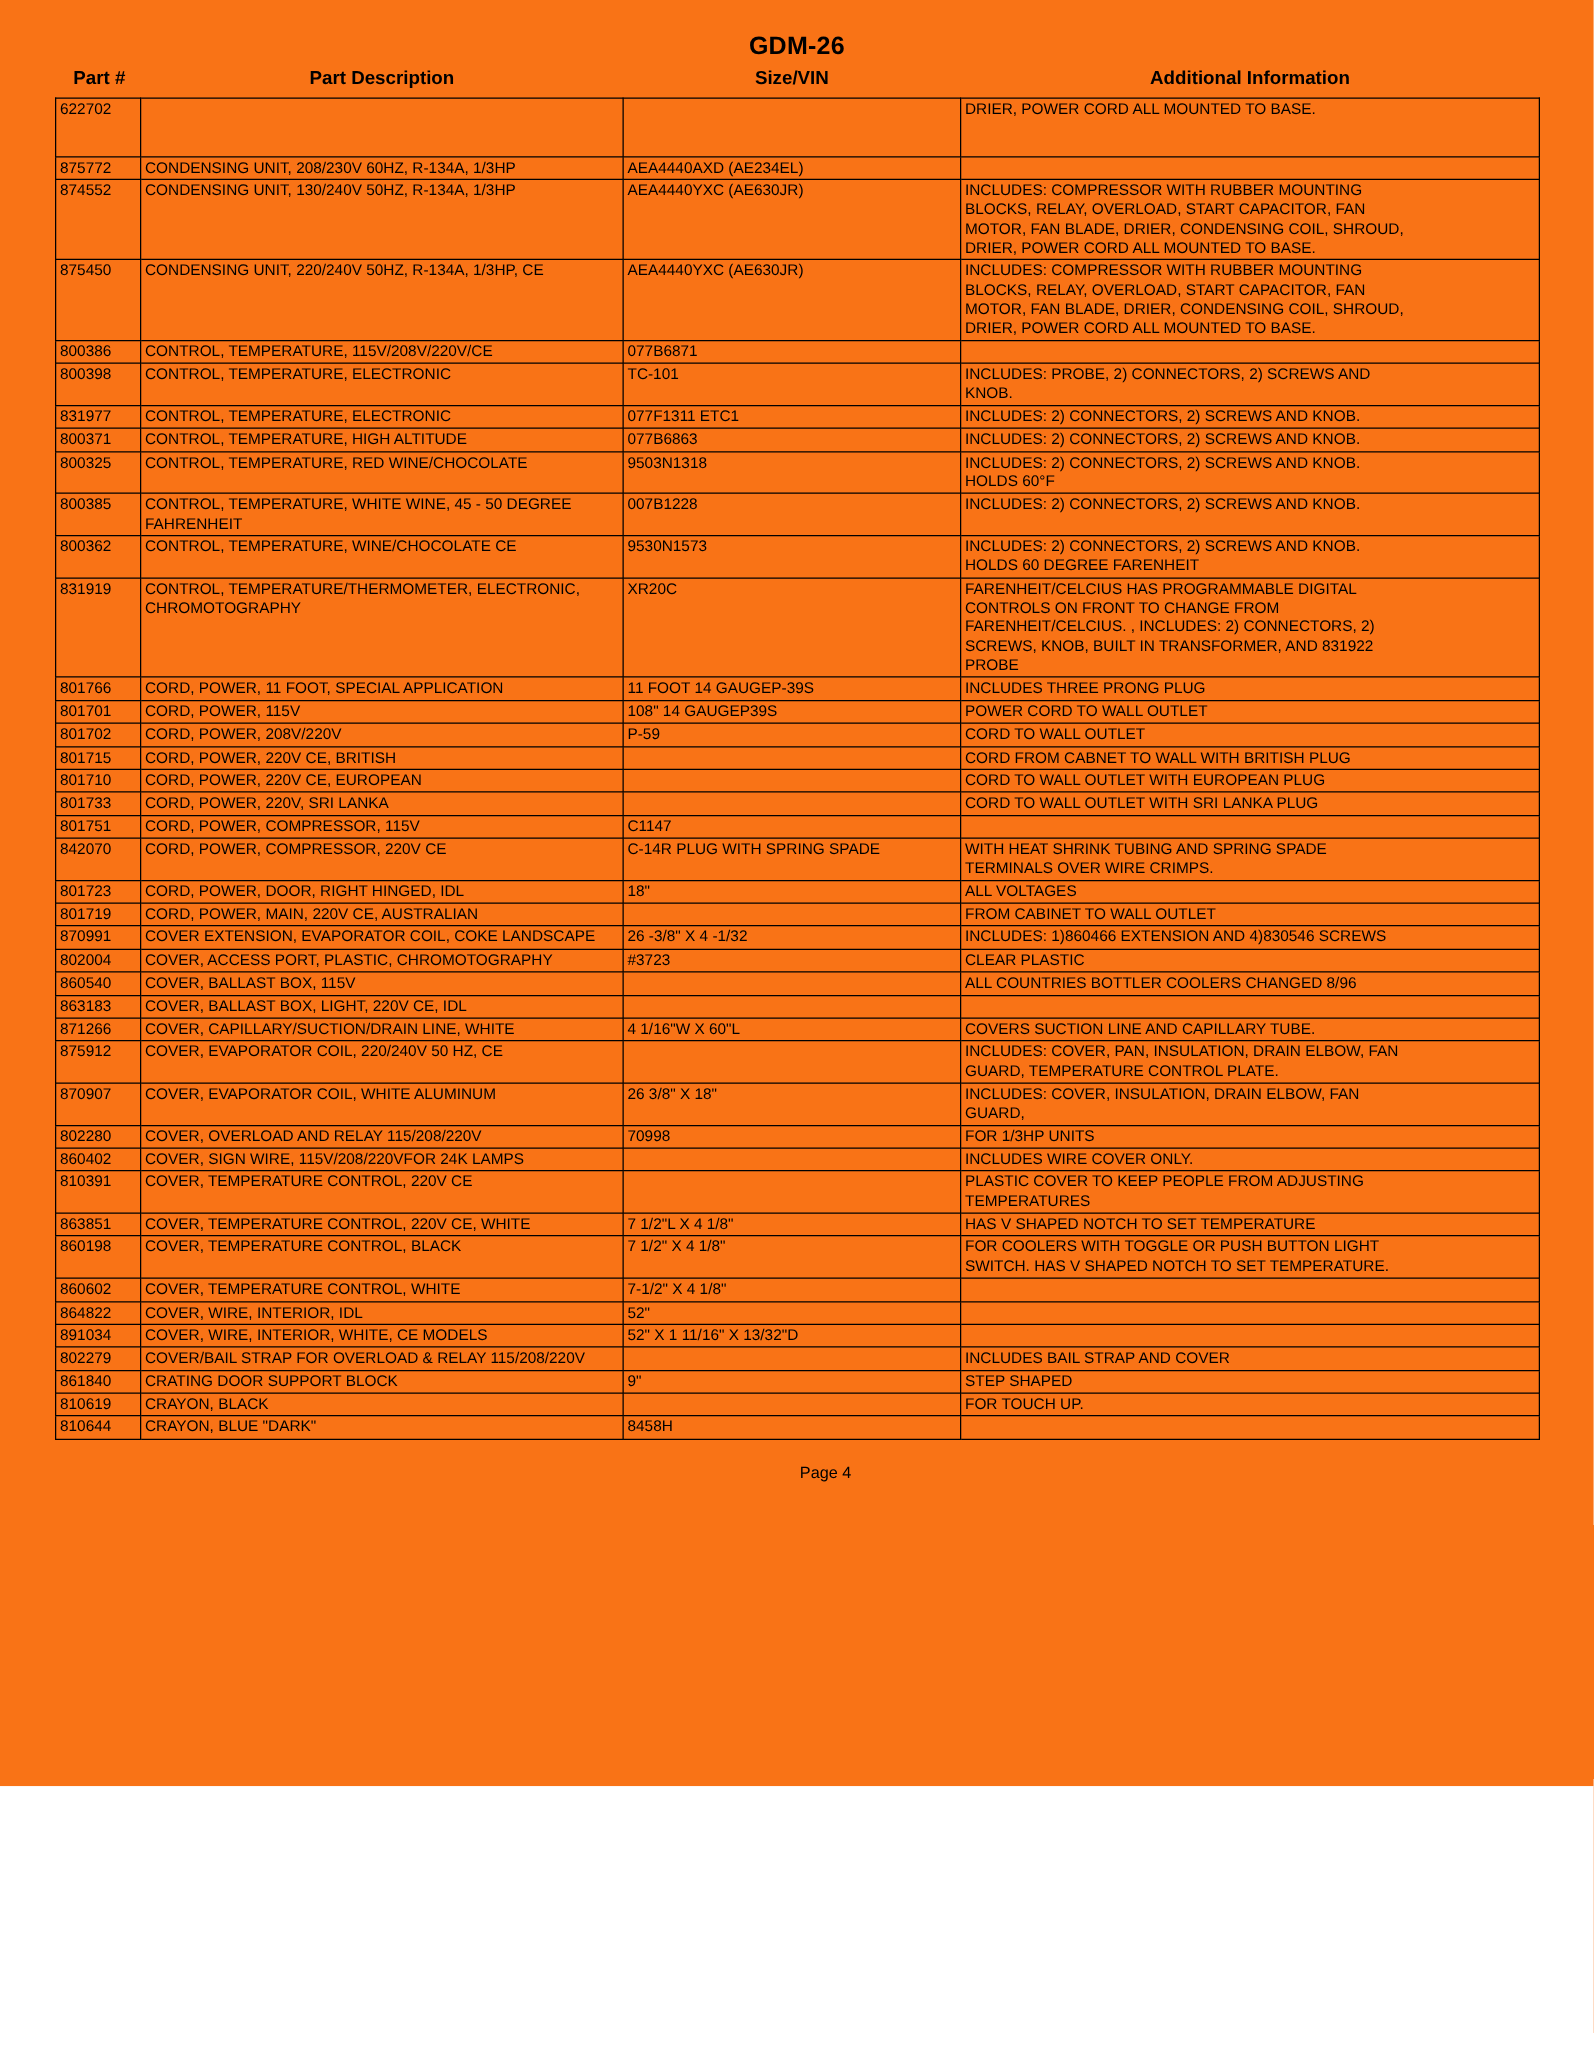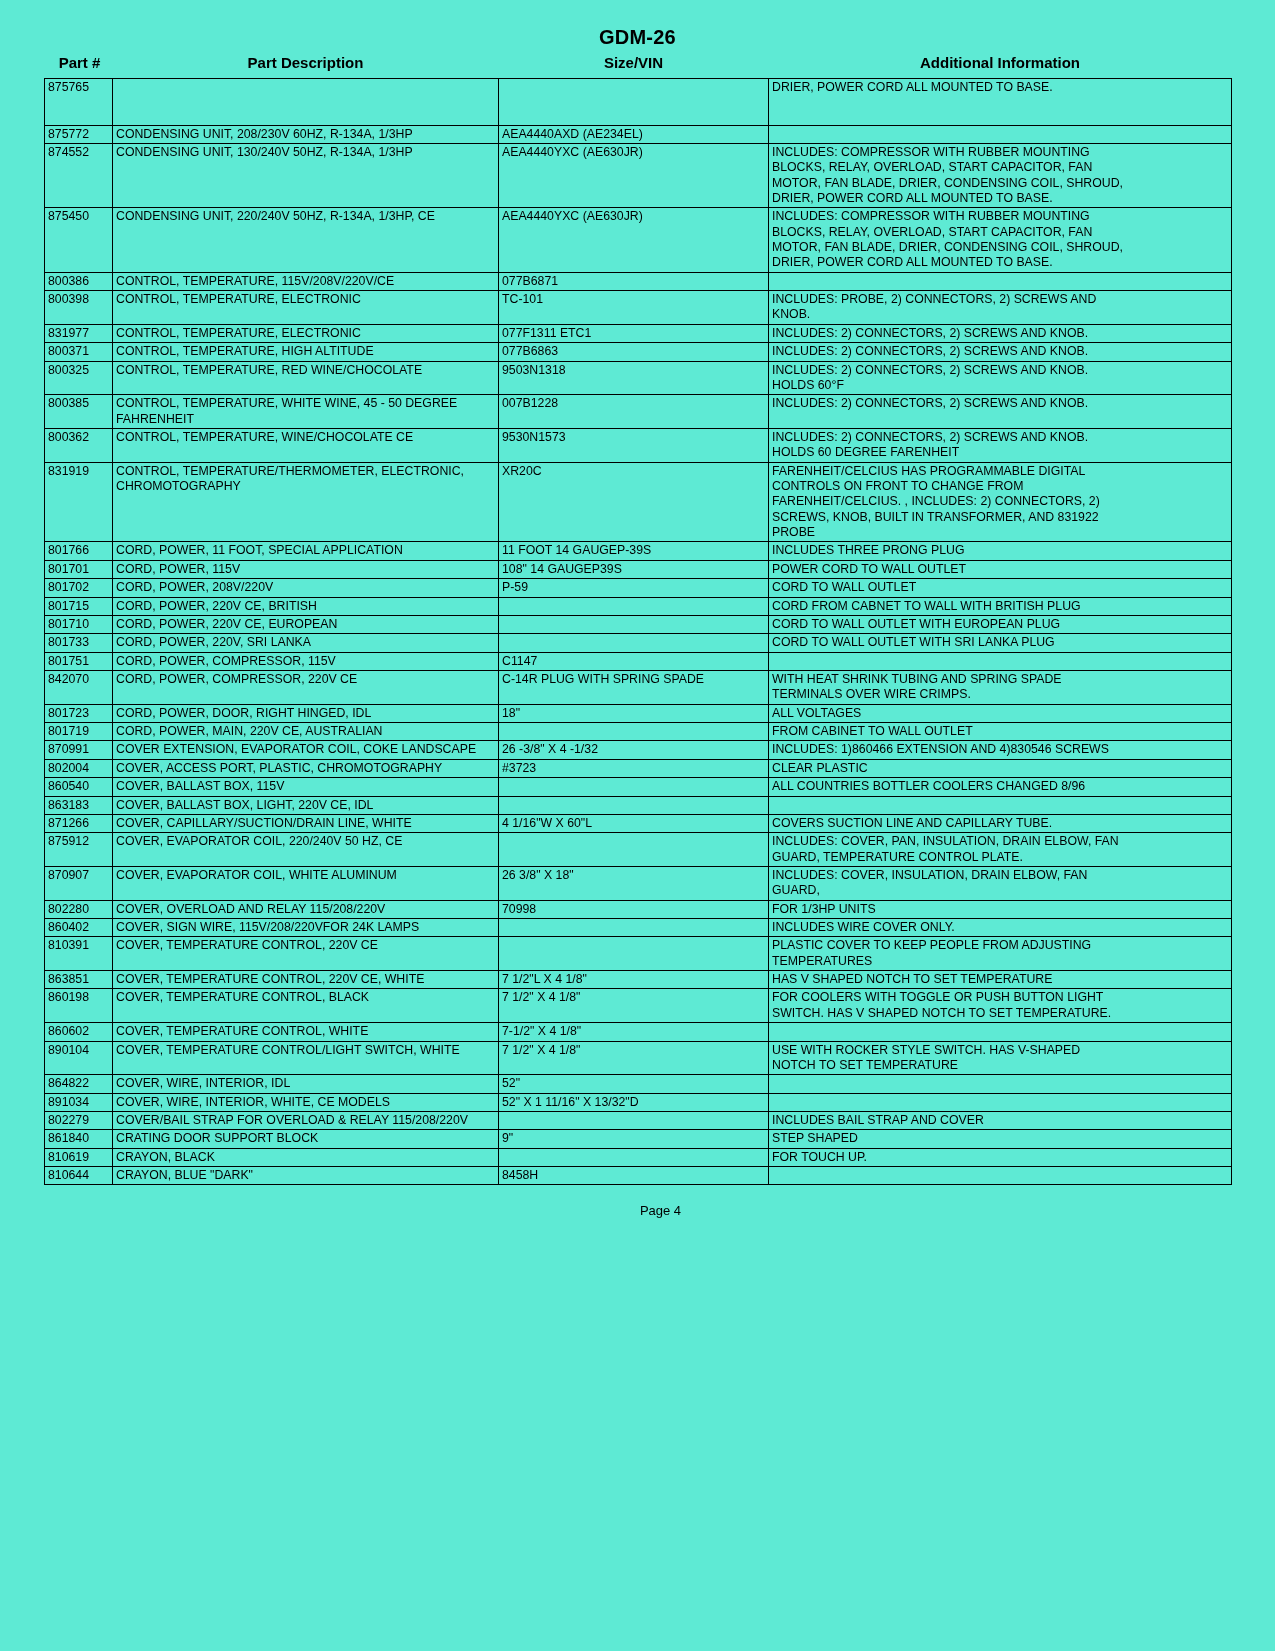--- a/index.html
+++ b/index.html
@@ -7,24 +7,24 @@
     padding: 0;
     background: #ffffff;
   }
   body {
     font-family: "Liberation Sans", sans-serif;
     color: #000000;
   }
   .page {
     position: relative;
     width: 1275px;
-    height: 1651px;
+    height: 1429px;
     box-sizing: border-box;
     padding: 0;
-    background: #5eead4;
+    background: #f97316;
     overflow: hidden;
   }
   .doc-title {
     text-align: center;
     font-size: 20px;
     font-weight: bold;
     letter-spacing: 0.2px;
     padding-top: 26px;
     padding-bottom: 6px;
   }
@@ -89,21 +89,21 @@
       <thead>
         <tr>
           <th class="h-part">Part #</th>
           <th>Part Description</th>
           <th>Size/VIN</th>
           <th>Additional Information</th>
         </tr>
       </thead>
       <tbody id="parts-body">
           <tr>
-            <td class="part" style="height: 44px;">875765</td>
+            <td class="part" style="height: 44px;">622702</td>
             <td class="desc" style="height: 44px;"></td>
             <td class="size" style="height: 44px;"></td>
             <td class="info bottom-cell" style="height: 44px;">DRIER, POWER CORD ALL MOUNTED TO BASE.</td>
           </tr>
           <tr>
             <td class="part">875772</td>
             <td class="desc">CONDENSING UNIT, 208/230V 60HZ, R-134A, 1/3HP</td>
             <td class="size">AEA4440AXD (AE234EL)</td>
             <td class="info"></td>
           </tr>
@@ -319,27 +319,20 @@
             <td class="info">FOR COOLERS WITH TOGGLE OR PUSH BUTTON LIGHT
 SWITCH.  HAS V SHAPED NOTCH TO SET TEMPERATURE.</td>
           </tr>
           <tr>
             <td class="part">860602</td>
             <td class="desc">COVER, TEMPERATURE CONTROL, WHITE</td>
             <td class="size">7-1/2" X 4 1/8"</td>
             <td class="info"></td>
           </tr>
           <tr>
-            <td class="part">890104</td>
-            <td class="desc">COVER, TEMPERATURE CONTROL/LIGHT SWITCH, WHITE</td>
-            <td class="size">7 1/2" X 4 1/8"</td>
-            <td class="info">USE WITH ROCKER STYLE SWITCH.  HAS V-SHAPED
-NOTCH TO SET TEMPERATURE</td>
-          </tr>
-          <tr>
             <td class="part">864822</td>
             <td class="desc">COVER, WIRE, INTERIOR, IDL</td>
             <td class="size">52"</td>
             <td class="info"></td>
           </tr>
           <tr>
             <td class="part">891034</td>
             <td class="desc">COVER, WIRE, INTERIOR, WHITE, CE MODELS</td>
             <td class="size">52" X 1 11/16" X 13/32"D</td>
             <td class="info"></td>

